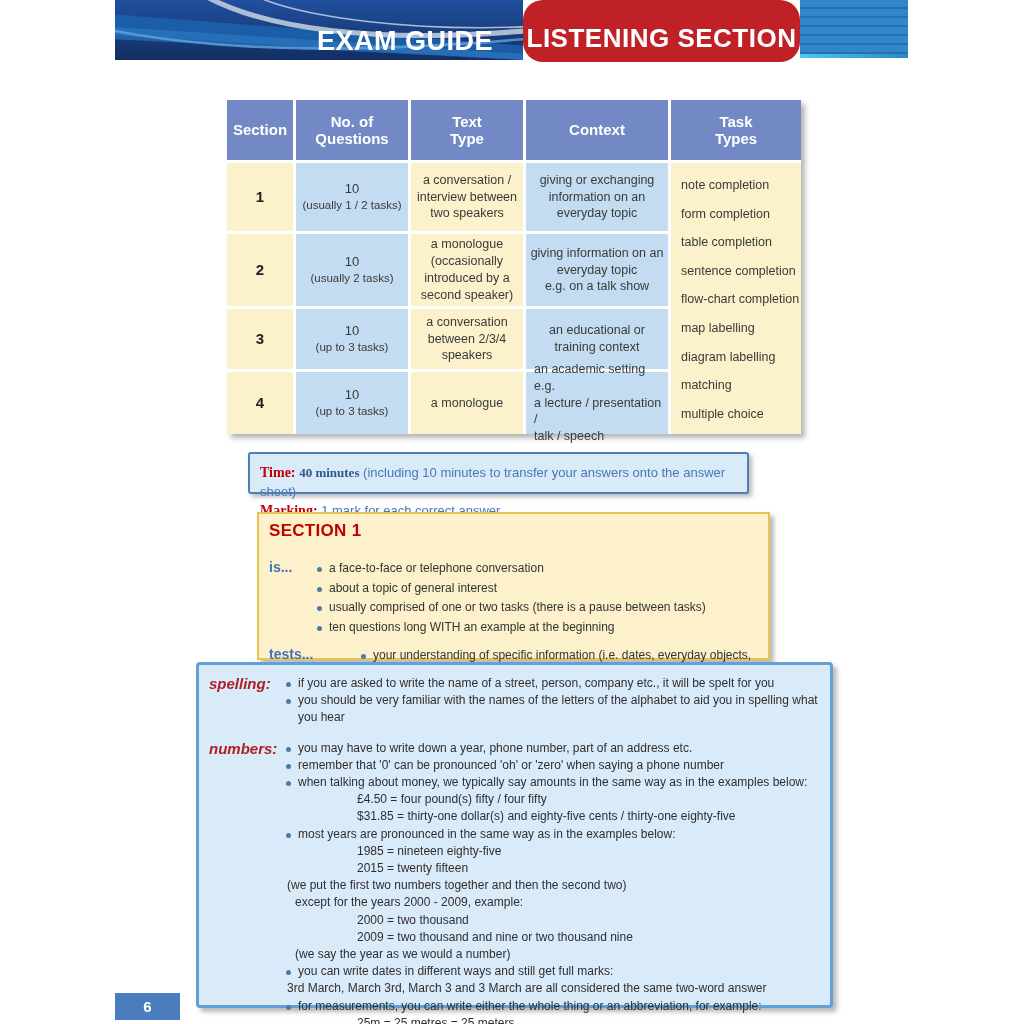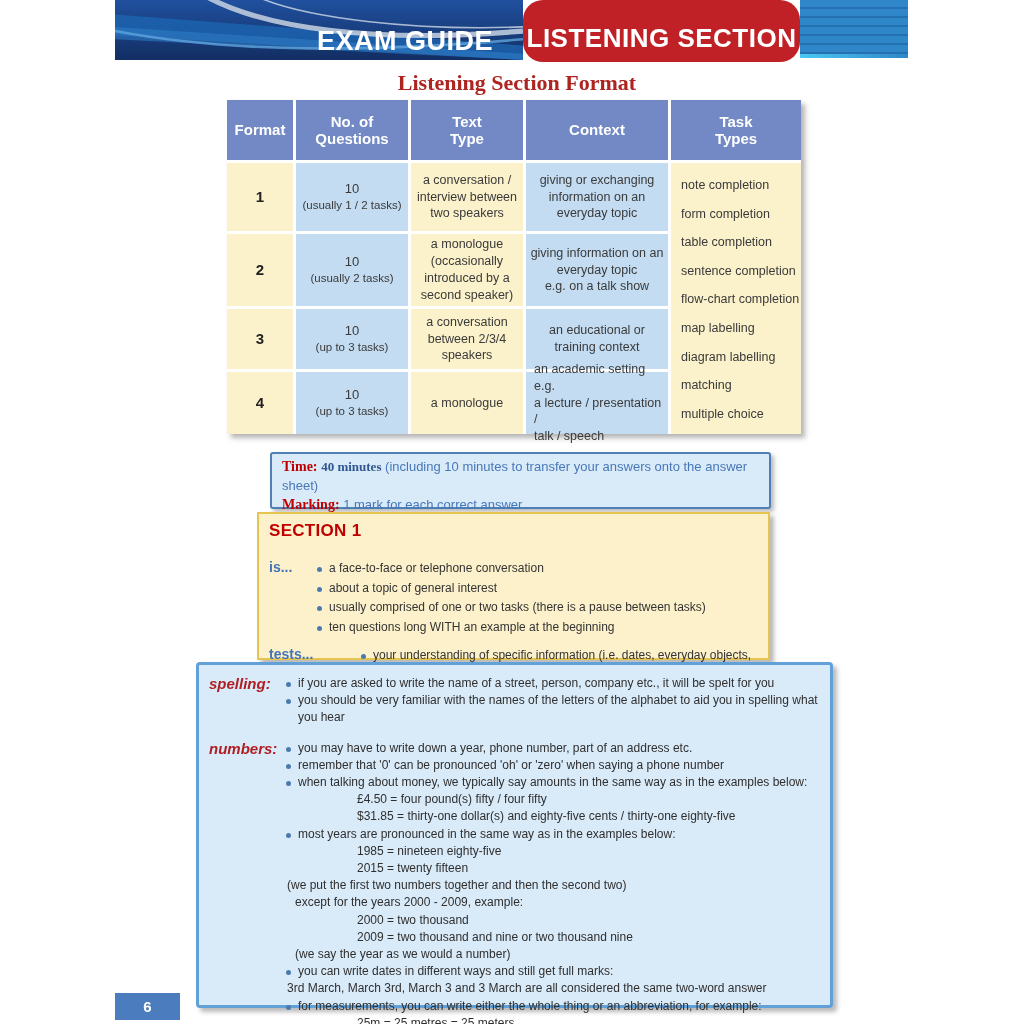--- a/index.html
+++ b/index.html
@@ -39,23 +39,23 @@
   .cream{background:#fbf1cb;}
   .lblue{background:#c3dcf1;}
   .sec-num{font-size:15px;font-weight:bold;color:#222;}
   .q-num{font-size:13px;}
   .q-note{font-size:11.5px;}
   [data-repeat="table.rows"] > div:last-child .ctx{align-items:flex-start;text-align:left;padding-left:8px;}
   .task-cell{background:#fbf1cb;padding:8px 0 0 10px;box-sizing:border-box;}
   .task-cell div{font-size:12.5px;line-height:28.6px;color:#3a3a3a;}
 
   
-  .time-box{position:absolute;left:270px;top:452px;width:501px;height:57px;box-sizing:border-box;
+  .time-box{position:absolute;left:248px;top:452px;width:501px;height:42px;box-sizing:border-box;
             background:#d9eaf8;border:2px solid #4e7fb5;border-radius:3px;
-            box-shadow:3px 3px 4px rgba(120,120,120,.5);padding:3px 10px;font-size:13px;line-height:19px;}
+            box-shadow:3px 3px 4px rgba(120,120,120,.5);padding:9px 10px;font-size:13px;line-height:19px;}
   .tm-label{font-family:"Liberation Serif",serif;font-weight:bold;color:#c00000;font-size:14px;}
   .tm-strong{font-family:"Liberation Serif",serif;font-weight:bold;color:#2f5690;}
   .tm-text{color:#4878b8;}
 
   
   .s1-box{position:absolute;left:257px;top:512px;width:513px;height:148px;box-sizing:border-box;
           background:#fcf1cb;border:2px solid #e5c54f;box-shadow:4px 4px 4px rgba(120,120,120,.5);
           padding:7px 10px;}
   .s1-heading{color:#c00000;font-weight:bold;font-size:17px;letter-spacing:.3px;margin-bottom:18px;}
   .s1-row{display:flex;margin-bottom:9px;}
@@ -107,25 +107,24 @@
         <path d="M140,-4 C190,18 300,30 408,26" stroke="#e8eef5" stroke-width="1.5" fill="none" opacity="0.7"></path>
       </svg>
       <span class="exam-guide">EXAM GUIDE</span>
     </div>
     <div class="banner-red">
       <span class="listening-section">LISTENING SECTION</span>
     </div>
     <div class="banner-stripes"></div>
   </div>
 
-  <div class="page-title">Listening Section Format</div>
 
   <div class="fmt-table">
     <div class="fmt-left">
-      <div data-repeat="table.headers_left" style="display:contents"><div class="th">Format</div><div class="th">No. of
+      <div data-repeat="table.headers_left" style="display:contents"><div class="th">Section</div><div class="th">No. of
 Questions</div><div class="th">Text
 Type</div><div class="th">Context</div></div>
       <div data-repeat="table.rows" style="display:contents"><div style="display:contents">
           <div class="cell cream">
             <span class="sec-num">1</span>
           </div>
           <div class="cell lblue">
             <span class="q-num">10</span>
             <span class="q-note">(usually 1 / 2 tasks)</span>
           </div>

